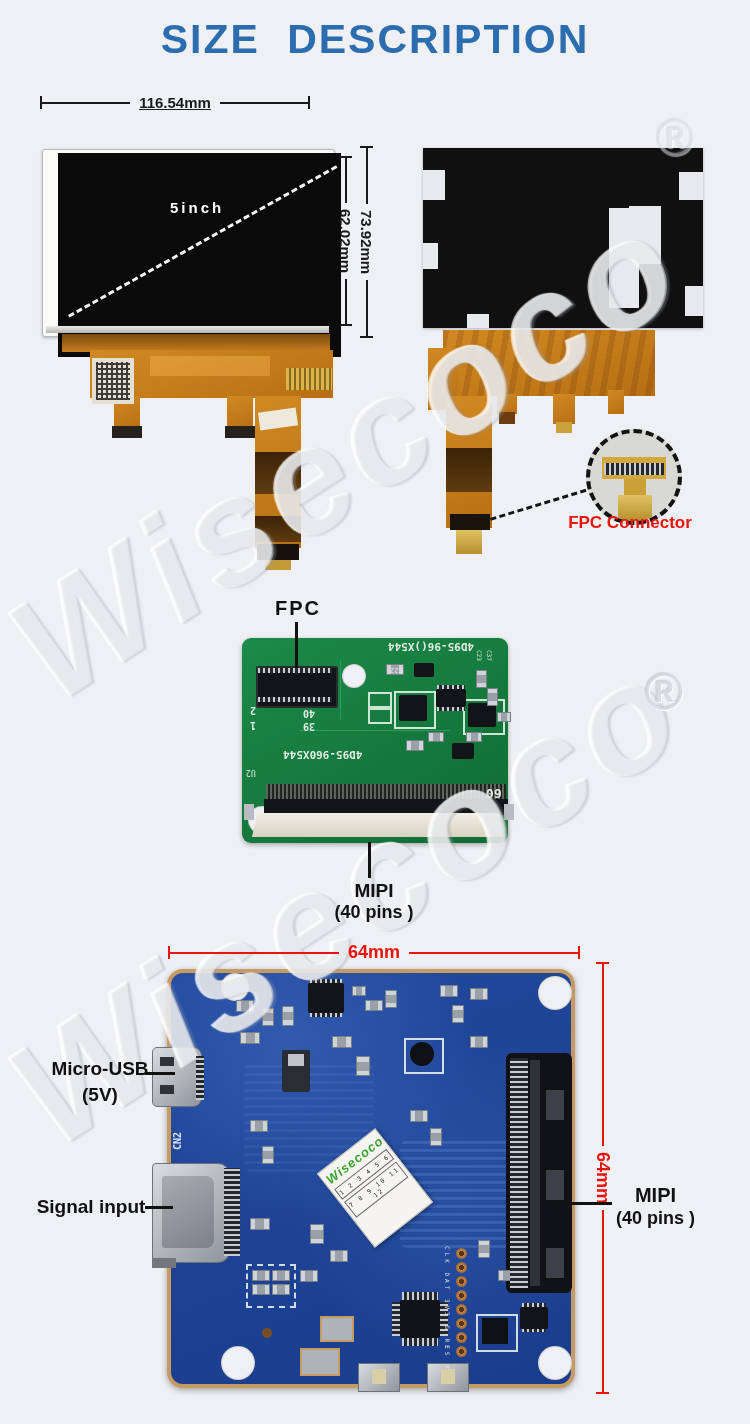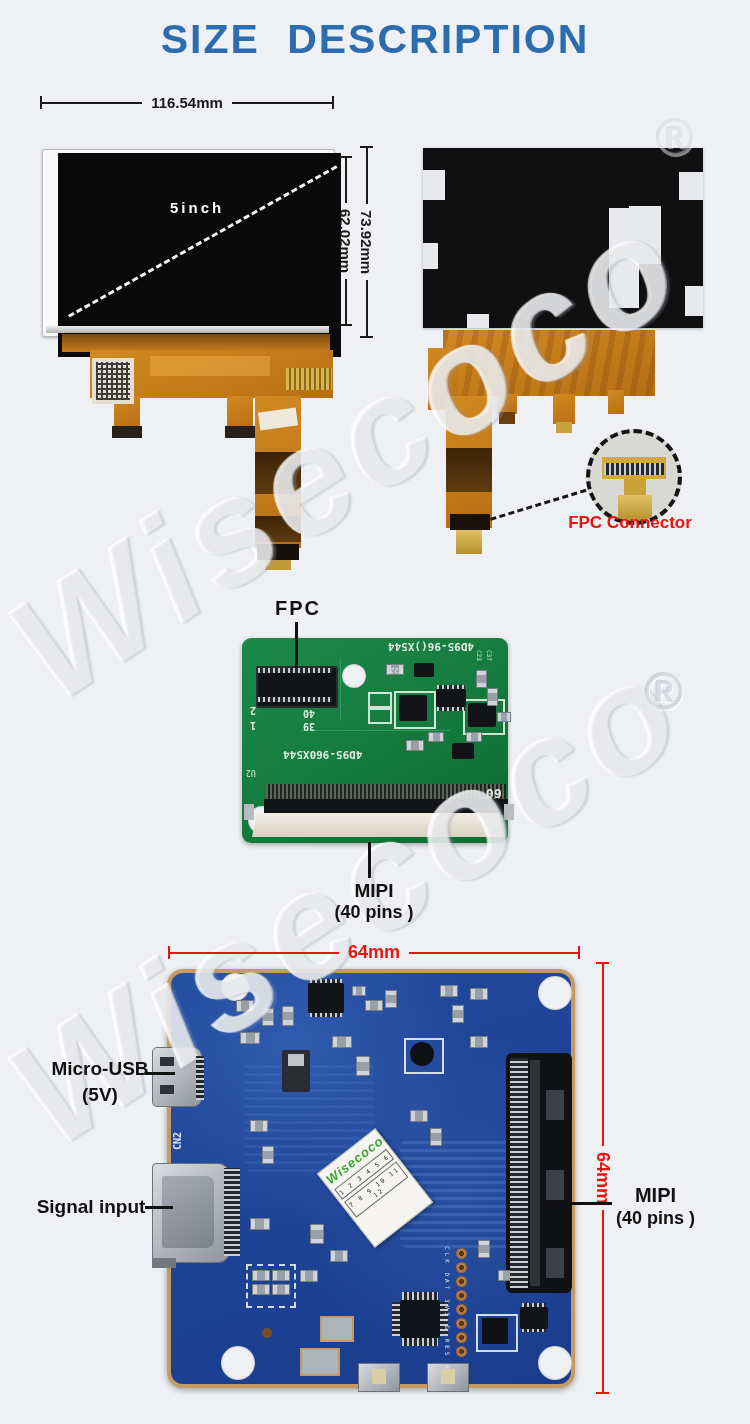--- a/index.html
+++ b/index.html
@@ -94,21 +94,21 @@
 
 <div class="stage">
 
   <div class="wm-text" style="left:-20px;top:590px;">Wisecoco</div>
   <div class="wm-text" style="left:-20px;top:1035px;">Wisecoco</div>
   <div class="wm-reg" style="left:645px;top:662px;">®</div>
   <div class="wm-reg" style="left:656px;top:108px;opacity:.55;">®</div>
 
   <div class="title">SIZE DESCRIPTION</div>
 
-  <div class="dimh" style="left:40px;top:94px;width:294px;">
+  <div class="dimh" style="left:40px;top:94px;width:270px;text-decoration:underline;">
     <i class="tick"></i>
       <i class="line"></i>
     <span class="dlbl">116.54mm</span>
     <i class="line"></i>
       <i class="tick"></i>
   </div>
   <div class="dimv" style="left:337px;top:156px;height:170px;">
     <i class="tick"></i>
       <i class="line"></i>
     <span class="dlbl">62.02mm</span>

